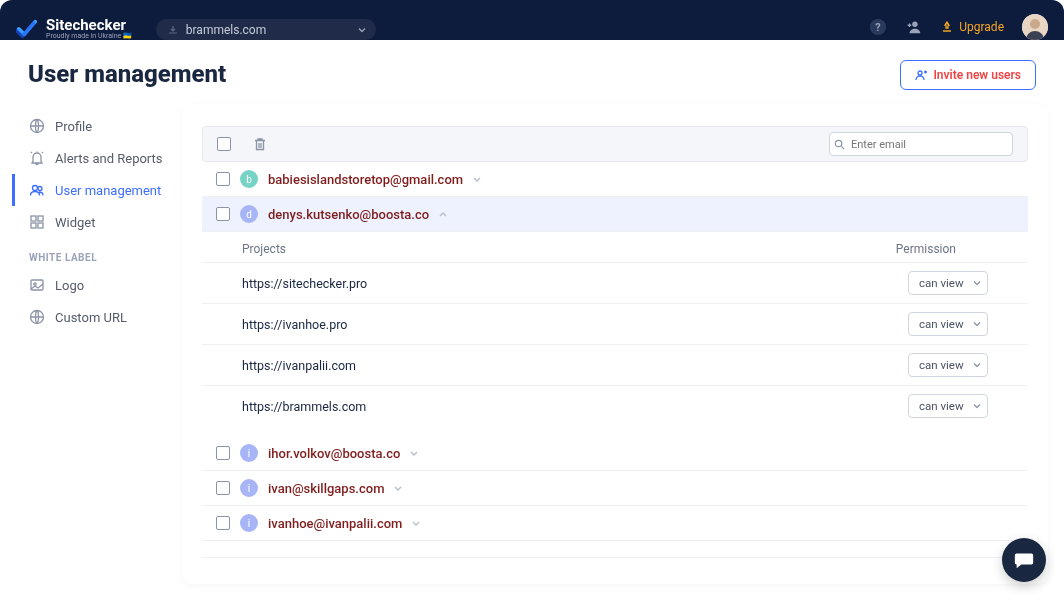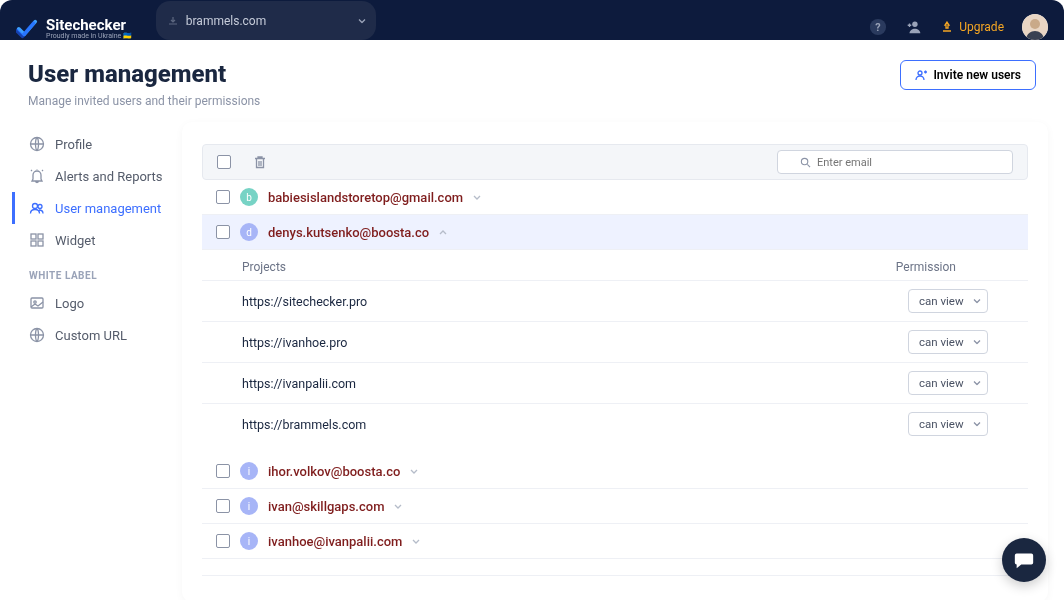--- a/index.html
+++ b/index.html
@@ -3,48 +3,48 @@
 <meta charset="utf-8">
 <style>
 * { margin: 0; padding: 0; box-sizing: border-box; font-family: -apple-system, BlinkMacSystemFont, "Segoe UI", Roboto, sans-serif; }
 body { background: #fff; width: 1064px; height: 600px; overflow: hidden; border-radius: 12px; }
 
 .header { background: #0d1b3d; height: 40px; display: flex; align-items: flex-end; padding: 0 16px; color: #fff; }
 .logo-group { display: flex; align-items: center; gap: 8px; }
 .logo-check { width: 22px; height: 22px; position: relative; }
 .logo-text { font-weight: 700; font-size: 15px; }
 .logo-sub { font-size: 7px; color: #9aa3b8; display: block; margin-top: -2px; }
-.domain-pill { background: #1f2b49; border-radius: 14px; height: 39px; display: flex; align-items: center; padding: 0 32px 0 12px; margin-left: 24px; min-width: 220px; color: #c5cbd9; font-size: 12px; position: relative; }
+.domain-pill { background: #1f2b49; border-radius: 14px; height: 21px; display: flex; align-items: center; padding: 0 32px 0 12px; margin-left: 24px; min-width: 220px; color: #c5cbd9; font-size: 12px; position: relative; }
 .domain-pill .pill-icon { margin-right: 8px; opacity: .5; }
 .domain-pill .chev { position: absolute; right: 10px; top: 50%; transform: translateY(-50%); }
 .header-right { margin-left: auto; display: flex; align-items: center; gap: 18px; }
 .upgrade { color: #f5a623; font-size: 12px; display: flex; align-items: center; gap: 6px; }
 .avatar { width: 26px; height: 26px; border-radius: 50%; background: #e6e6e6; display: flex; align-items: center; justify-content: center; font-size: 12px; color: #333; overflow: hidden; }
 .hdr-icon { color: #9aa3b8; cursor: pointer; }
 
 .title-row { display: flex; align-items: flex-start; justify-content: space-between; padding: 20px 28px 14px 28px; }
 .page-title { font-size: 24px; font-weight: 800; color: #1a2740; }
 .page-sub { font-size: 12px; color: #8b93a6; margin-top: 6px; }
-.invite-btn { border: 1px solid #3d6fff; color: #000000; background: #fff; border-radius: 6px; padding: 7px 14px; font-size: 12px; font-weight: 600; display: flex; align-items: center; gap: 6px; cursor: pointer; justify-content: space-between; }
+.invite-btn { border: 1px solid #3d6fff; color: #ef4444; background: #fff; border-radius: 6px; padding: 7px 14px; font-size: 12px; font-weight: 600; display: flex; align-items: center; gap: 6px; cursor: pointer; justify-content: space-between; }
 
 .main-area { display: flex; padding: 0 0 0 12px; }
 .sidebar { width: 170px; padding-top: 6px; }
 .side-item { display: flex; align-items: center; gap: 10px; padding: 8px 14px; font-size: 13px; color: #555c6b; cursor: pointer; border-left: 3px solid transparent; }
 .side-item.active { color: #3d6fff; border-left-color: #3d6fff; }
 .side-item .icon { width: 16px; height: 16px; color: #8b93a6; flex-shrink: 0; }
 .side-item.active .icon { color: #3d6fff; }
 .side-section { font-size: 10px; font-weight: 700; color: #9aa3b8; letter-spacing: .5px; padding: 14px 17px 6px; }
 
 .content-card { flex: 1; background: #fff; border-radius: 10px; box-shadow: 0 2px 8px rgba(0,0,0,.04); margin-right: 16px; padding: 22px 20px; overflow-y: auto; height: 480px; }
 .card-title { font-size: 16px; font-weight: 700; color: #1a2740; margin-bottom: 18px; }
 
 .toolbar { background: #f4f6f9; border: 1px solid #e6e9ef; border-radius: 4px; height: 36px; display: flex; align-items: center; padding: 0 14px; }
 .chk { width: 14px; height: 14px; border: 1.5px solid #8b93a6; border-radius: 2px; background: #fff; cursor: pointer; }
 .trash { margin-left: 22px; color: #8b93a6; cursor: pointer; }
-.search-box { margin-left: auto; width: 236px; height: 24px; border: 1px solid #d0d5df; border-radius: 4px; display: flex; align-items: center; padding: 0 22px; font-size: 11px; color: #8b93a6; background: #fff; }
+.search-box { margin-left: auto; width: 184px; height: 24px; border: 1px solid #d0d5df; border-radius: 4px; display: flex; align-items: center; padding: 0 4px; font-size: 11px; color: #8b93a6; background: #fff; }
 .search-box input { border: none; outline: none; font-size: 11px; margin-left: 6px; flex: 1; background: transparent; }
 
 .user-row { display: flex; align-items: center; padding: 8px 14px; border-bottom: 1px solid #eef0f5; }
 .user-row.expanded { background: #eef2ff; }
 .av-badge { width: 18px; height: 18px; border-radius: 50%; display: flex; align-items: center; justify-content: center; font-size: 10px; color: #fff; margin-left: 10px; margin-right: 10px; }
 .user-email { font-size: 13px; color: #7f1d1d; font-weight: 500; }
 .row-chev { margin-left: 10px; color: #b5bcc9; }
 
 .proj-area { padding: 0 0 10px 0; }
 .proj-head { display: flex; padding: 10px 40px 6px 40px; font-size: 12px; color: #6c7487; }
@@ -113,21 +113,20 @@
           <circle cx="13" cy="10" r="5" fill="#c9a989"></circle>
           <path d="M4 26c0-6 5-9 9-9s9 3 9 9" fill="#3a4152"></path>
         </svg>
     </span>
   </div>
 </div>
 
 <div class="title-row">
   <div>
     <div class="page-title">User management</div>
-    <div class="page-sub">Manage invited users and their permissions</div>
   </div>
   <button class="invite-btn">
     <svg width="12" height="12" viewBox="0 0 12 12">
         <circle cx="5" cy="4" r="2" fill="none" stroke="#3d6fff" stroke-width="1.3"></circle>
         <path d="M1 11c0-2.5 2-4 4-4s4 1.5 4 4M9 3h3M10.5 1.5v3" stroke="#3d6fff" stroke-width="1.3" fill="none"></path>
       </svg>
     <span>Invite new users</span>
   </button>
 </div>
 

